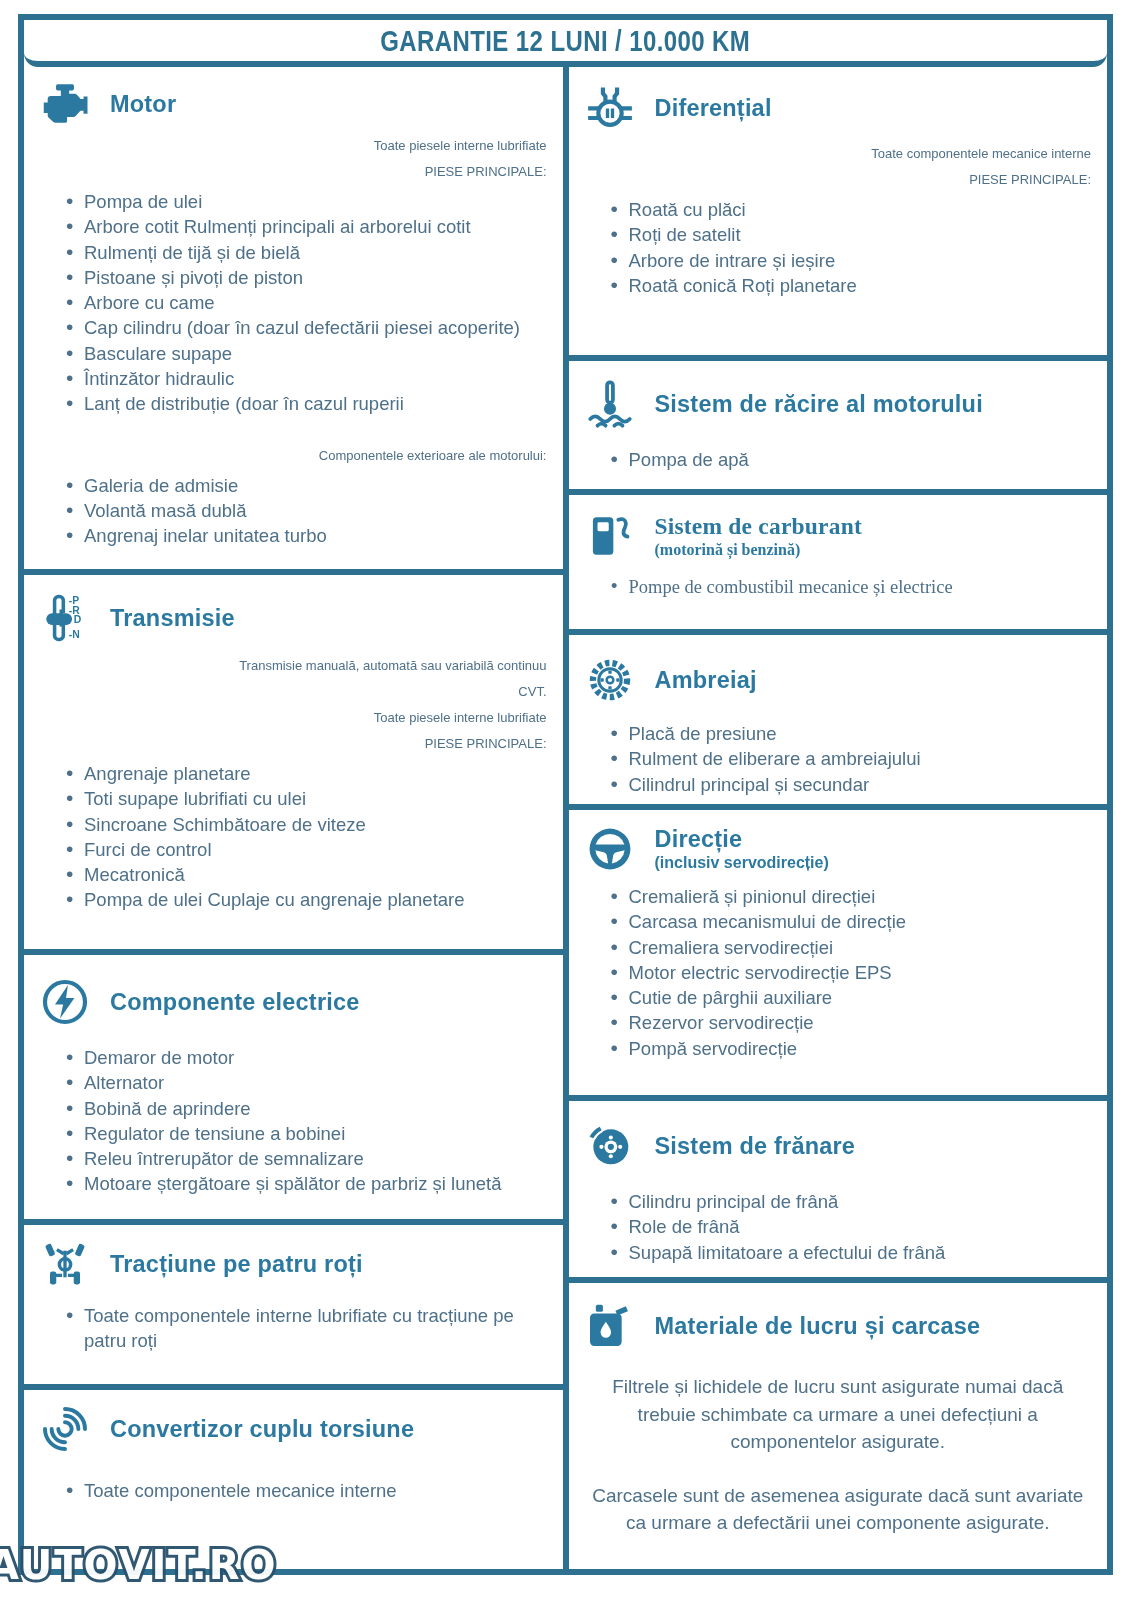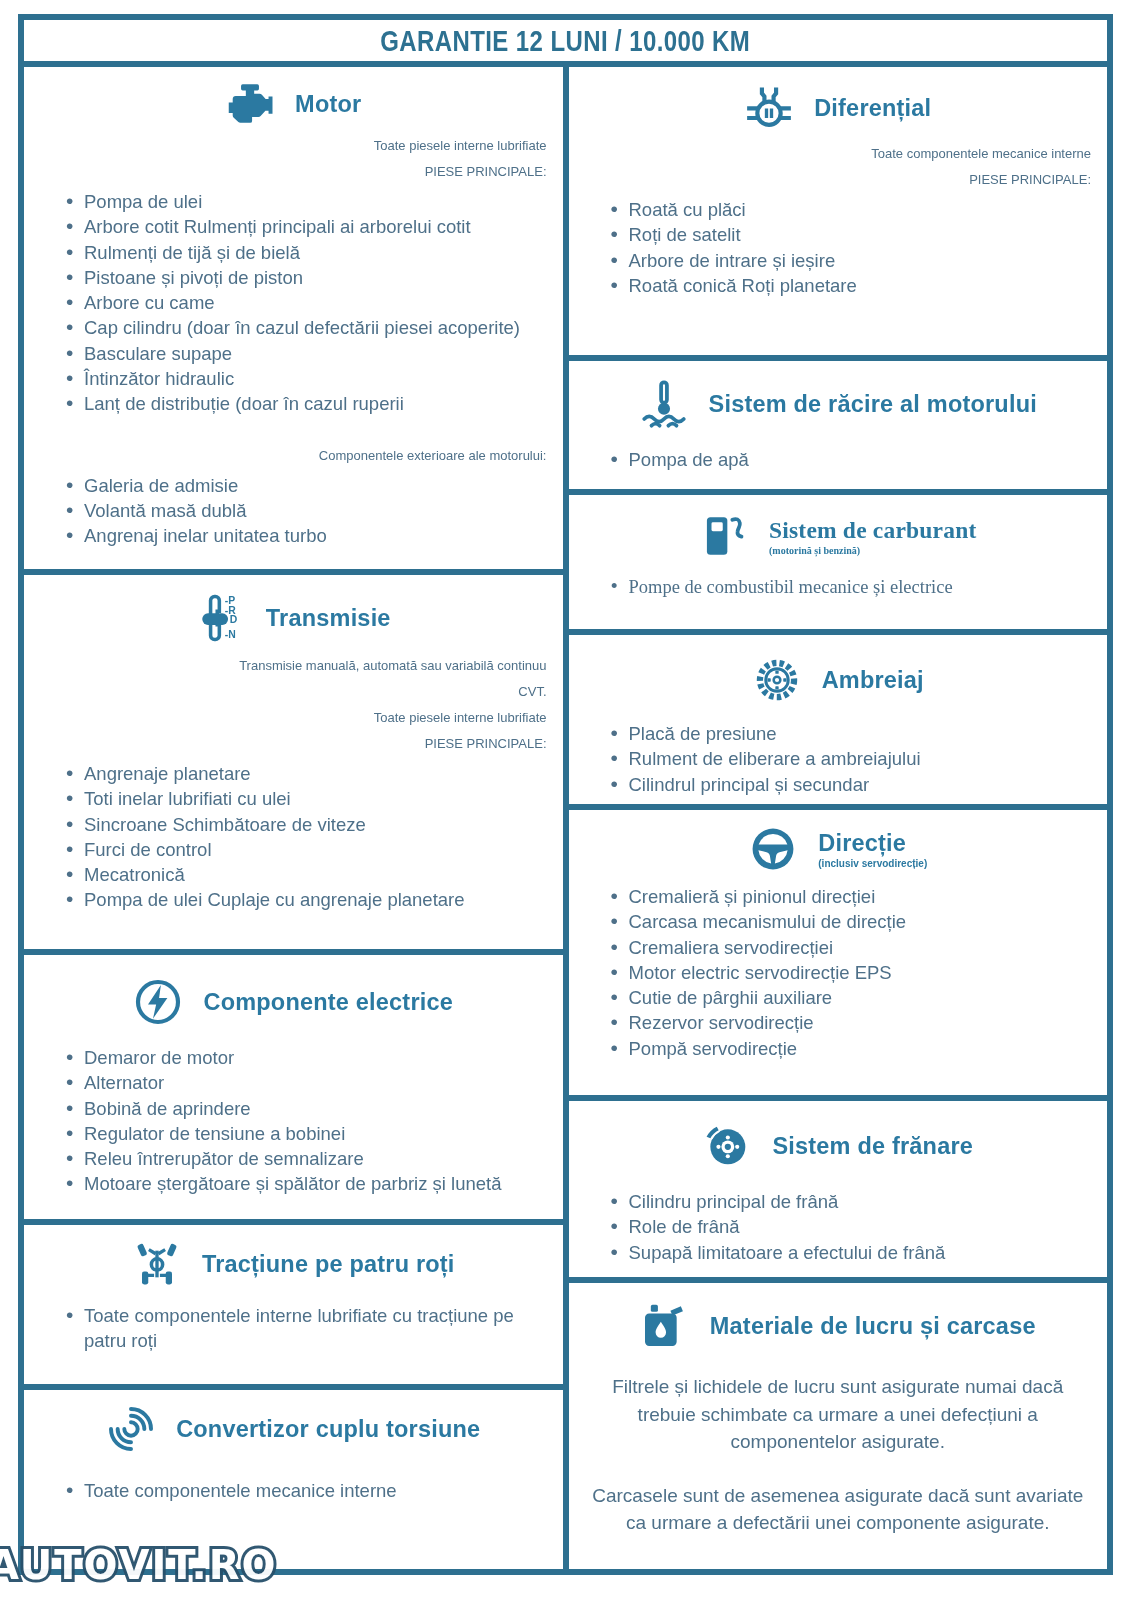--- a/index.html
+++ b/index.html
@@ -14,37 +14,37 @@
     font-family:"Liberation Sans","DejaVu Sans",sans-serif;
     position:relative;overflow:hidden;
   }
   .page{position:relative;width:1131px;height:1600px;background:#fff}
   .frame{
     position:absolute;left:18px;top:14px;width:1095px;
     border:6px solid var(--line);background:#fff;
   }
   .title-bar{
     height:47px;border-bottom:6px solid var(--line);
-    display:flex;align-items:center;justify-content:center;background:#fff;
+    display:flex;align-items:center;justify-content:center;background:#fff;border-radius:14px;
   }
   .title{
     color:#2d7191;font-weight:bold;font-size:30px;white-space:nowrap;
     transform:scaleX(.8);letter-spacing:.5px;
   }
   .columns{display:flex;height:1502px;align-items:stretch}
   .col{flex:1 1 0;min-width:0;display:flex;flex-direction:column}
   .vdiv{width:6px;background:var(--line);flex:0 0 6px}
   .sec{overflow:hidden;padding:10px 16px 0 16px;background:#fff}
   .sec.bt{border-top:6px solid var(--line)}
-  .sec-head{display:flex;align-items:center;justify-content:center;gap:20px;margin:4px 0 8px}
+  .sec-head{display:flex;align-items:center;gap:20px;margin:4px 0 8px}
   .icon{color:var(--accent);display:inline-flex;flex:0 0 auto}
   .icon svg{width:50px;height:50px;display:block}
   .head-text{display:flex;flex-direction:column;align-items:flex-start}
   .sec-title{font-size:23.5px;font-weight:bold;color:var(--accent);letter-spacing:.2px;white-space:nowrap}
-  .sec-sub{font-size:10px;font-weight:bold;color:var(--accent);margin-top:1px}
+  .sec-sub{font-size:16px;font-weight:bold;color:var(--accent);margin-top:1px}
   .intro,.mid{text-align:right;color:var(--body);font-size:13px;line-height:26px}
   .mid{margin-top:26px}
   .items{list-style:none;margin:4px 0 0;padding:0 0 0 44px;color:var(--body);font-size:18.5px}
   .items li{position:relative;line-height:25.3px;padding-right:4px}
   .items li::before{content:"\2022";position:absolute;left:-18px;top:-1px;font-size:21px;color:var(--body)}
   .paras{color:var(--body);font-size:19px;line-height:27.5px;text-align:center;padding:0 4px}
   .para + .para{margin-top:26px}
 
   
   [data-name="section-motor"] .sec-head{margin:2px 0 4px}
@@ -132,21 +132,21 @@
               </span>
             </div>
             <div class="intro" data-name="section-intro">
               <div class="intro-line" data-name="intro-line">Transmisie manuală, automată sau variabilă continuu</div>
               <div class="intro-line" data-name="intro-line">CVT.</div>
               <div class="intro-line" data-name="intro-line">Toate piesele interne lubrifiate</div>
               <div class="intro-line" data-name="intro-line">PIESE PRINCIPALE:</div>
             </div>
             <ul class="items" data-name="item-list">
               <li data-name="list-item">Angrenaje planetare</li>
-              <li data-name="list-item">Toti inelar lubrifiati cu ulei</li>
+              <li data-name="list-item">Toti supape lubrifiati cu ulei</li>
               <li data-name="list-item">Sincroane Schimbătoare de viteze</li>
               <li data-name="list-item">Furci de control</li>
               <li data-name="list-item">Mecatronică</li>
               <li data-name="list-item">Pompa de ulei Cuplaje cu angrenaje planetare</li>
             </ul>
           </section>
           <section class="sec bt" data-name="section-electrice" style="height: 270px;">
             <div class="sec-head" data-name="section-header">
               <span class="icon" data-name="lightning-icon">
                 <svg viewBox="0 0 24 24" fill="none">

